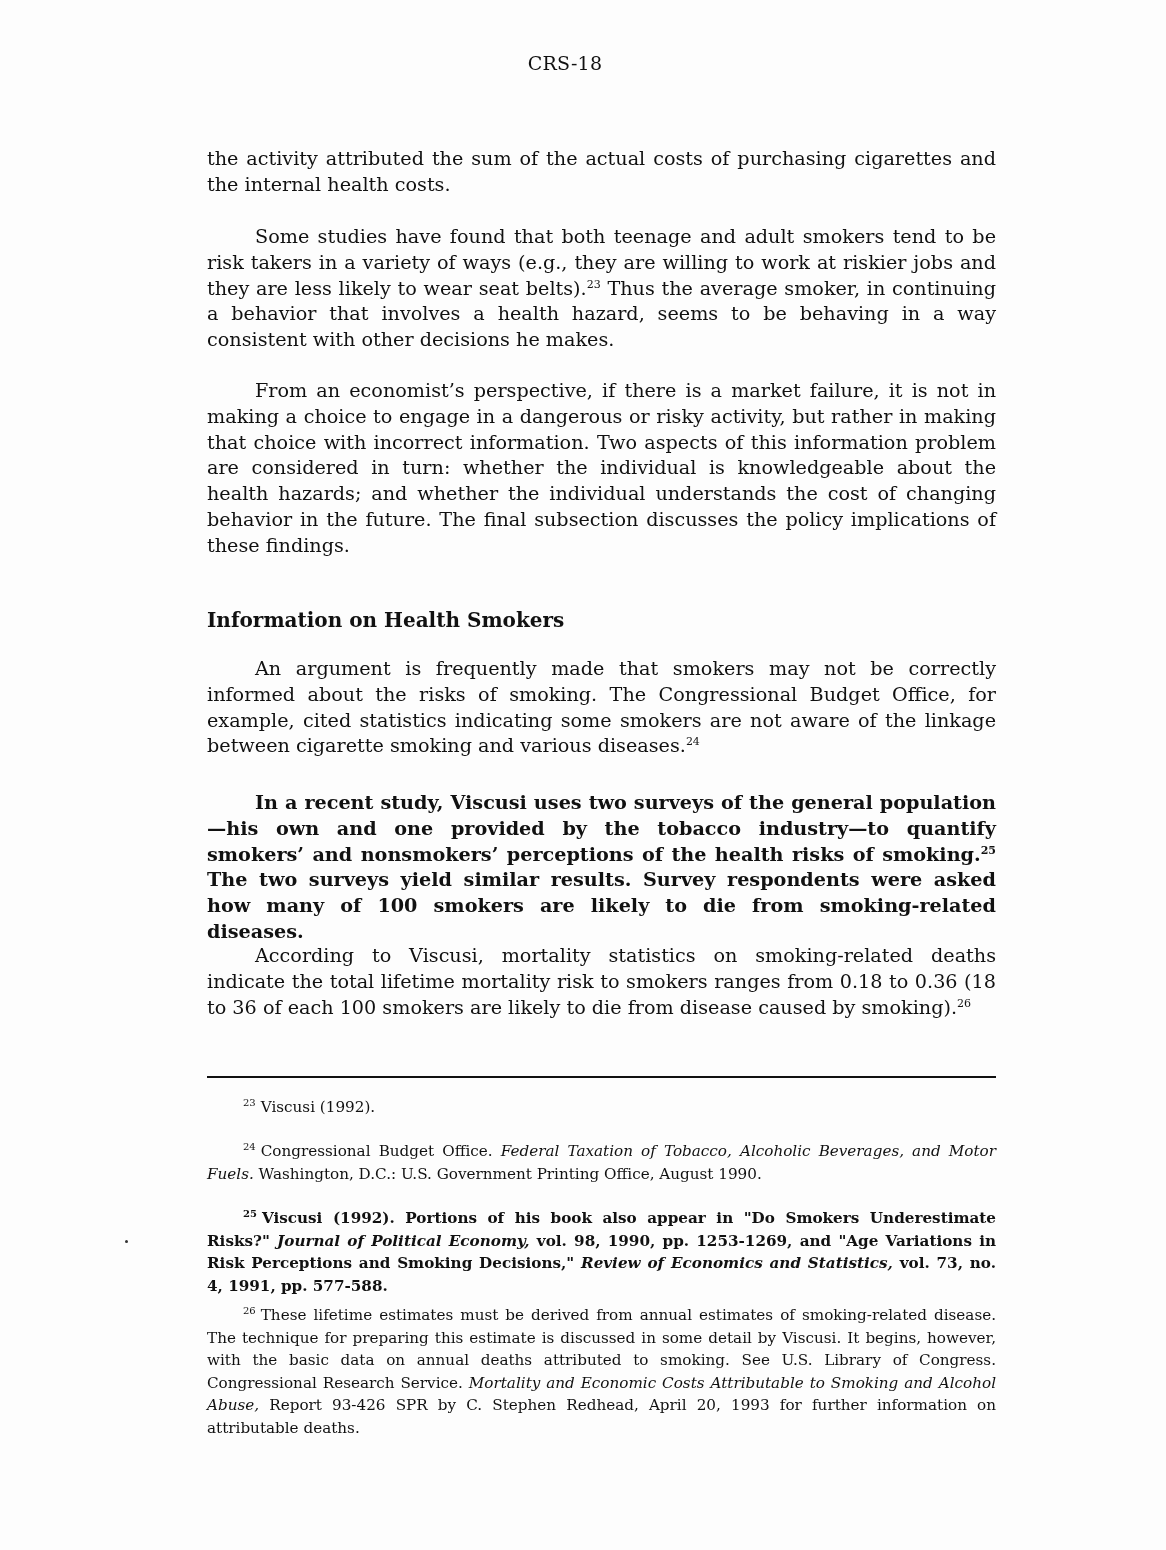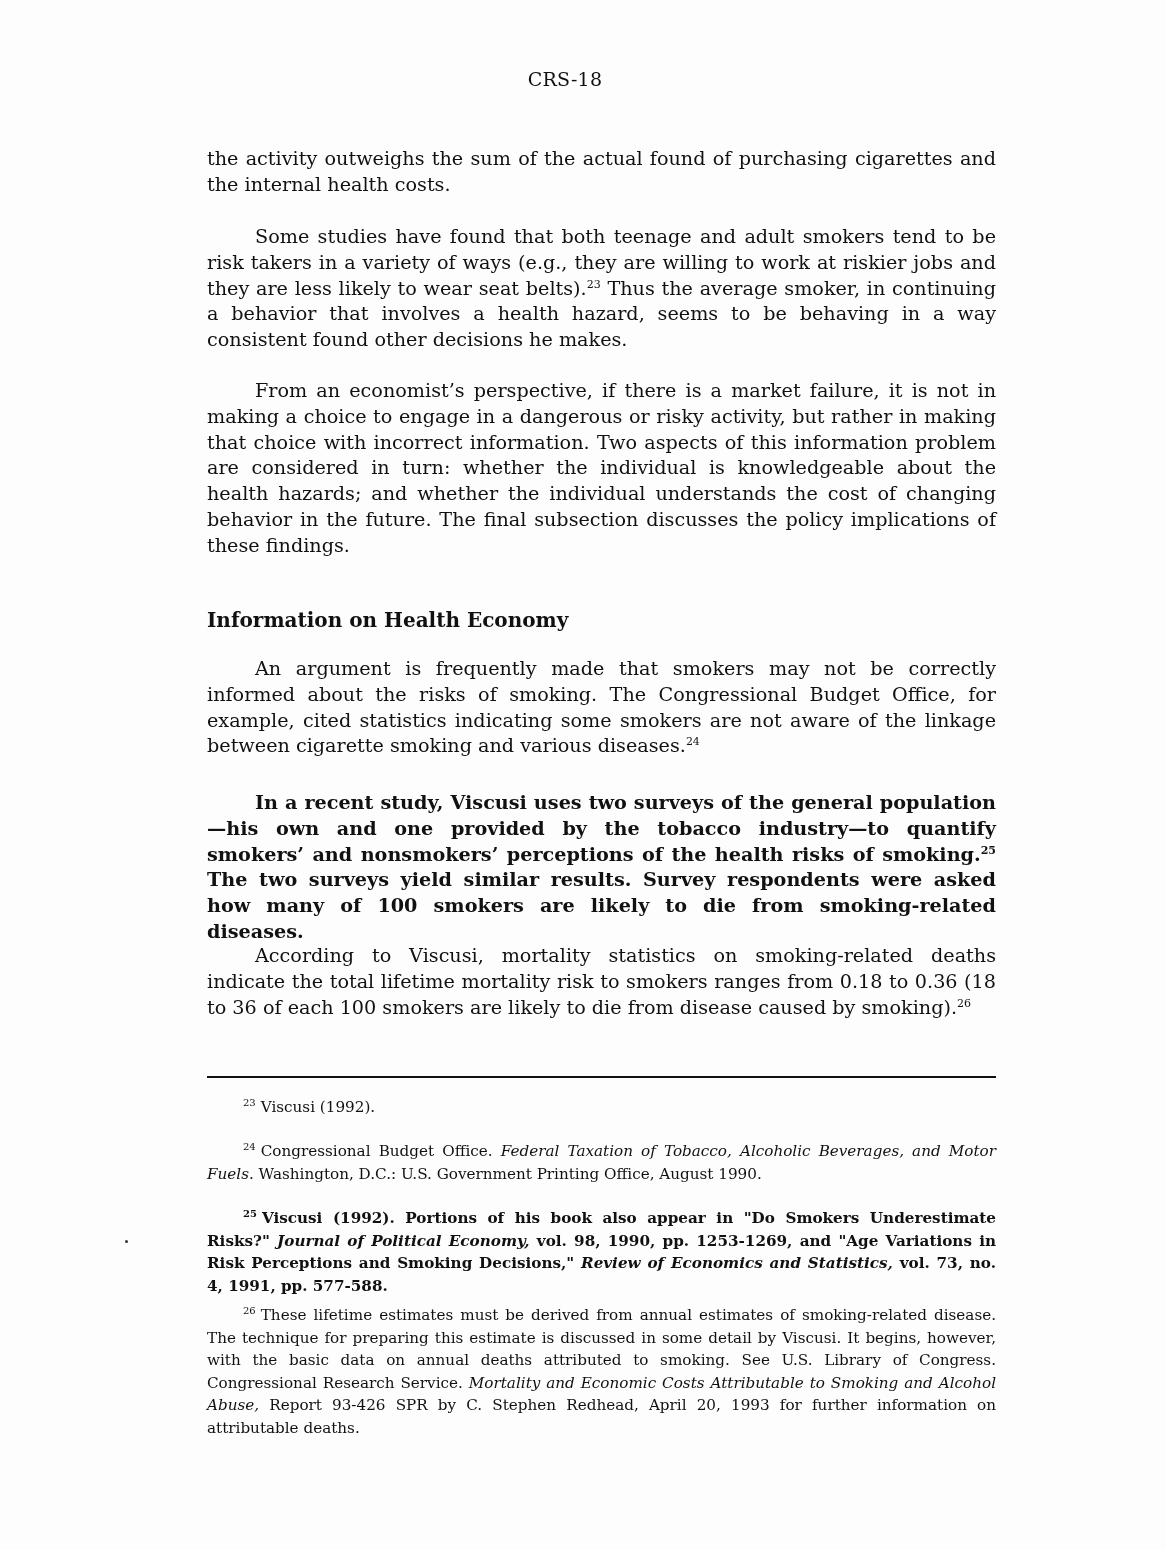--- a/index.html
+++ b/index.html
@@ -10,21 +10,21 @@
     body {
       width: 1166px;
       height: 1550px;
       position: relative;
       overflow: hidden;
       font-family: "DejaVu Serif", "Liberation Serif", serif;
       color: #111;
     }
     .page-number {
       position: absolute;
-      top: 68px;
+      top: 52px;
       left: 0;
       width: 1130px;
       text-align: center;
       font-size: 19px;
       letter-spacing: 0.2px;
     }
     .body-text {
       position: absolute;
       left: 207px;
       width: 789px;
@@ -76,32 +76,32 @@
       background: #333;
     }
     em { font-style: italic; }
   </style>
 </head>
 <body>
 
 <div class="page-number">CRS-18</div>
 
 <p class="body-text" style="top:146px;">
-  <span>the activity outweighs the sum of the actual found of purchasing cigarettes and the internal health costs.</span>
+  <span>the activity attributed the sum of the actual costs of purchasing cigarettes and the internal health costs.</span>
 </p>
 
 <p class="body-text indent" style="top:224px;">
-  <span>Some studies have found that both teenage and adult smokers tend to be risk takers in a variety of ways (e.g., they are willing to work at riskier jobs and they are less likely to wear seat belts).</span><sup>23</sup><span>  Thus the average smoker, in continuing a behavior that involves a health hazard, seems to be behaving in a way consistent found other decisions he makes.</span>
+  <span>Some studies have found that both teenage and adult smokers tend to be risk takers in a variety of ways (e.g., they are willing to work at riskier jobs and they are less likely to wear seat belts).</span><sup>23</sup><span>  Thus the average smoker, in continuing a behavior that involves a health hazard, seems to be behaving in a way consistent with other decisions he makes.</span>
 </p>
 
 <p class="body-text indent" style="top:378px;">
   <span>From an economist’s perspective, if there is a market failure, it is not in making a choice to engage in a dangerous or risky activity, but rather in making that choice with incorrect information.  Two aspects of this information problem are considered in turn:  whether the individual is knowledgeable about the health hazards; and whether the individual understands the cost of changing behavior in the future.  The final subsection discusses the policy implications of these findings.</span>
 </p>
 
-<h2 class="heading">Information on Health Economy</h2>
+<h2 class="heading">Information on Health Smokers</h2>
 
 <p class="body-text indent" style="top:656px;">
   <span>An argument is frequently made that smokers may not be correctly informed about the risks of smoking.  The Congressional Budget Office, for example, cited statistics indicating some smokers are not aware of the linkage between cigarette smoking and various diseases.</span><sup>24</sup>
 </p>
 
 <p class="body-text indent" style="top:790px;font-weight:bold;">
   <span>In a recent study, Viscusi uses two surveys of the general population—his own and one provided by the tobacco industry—to quantify smokers’ and nonsmokers’ perceptions of the health risks of smoking.</span><sup>25</sup><span>  The two surveys yield similar results.  Survey respondents were asked how many of 100 smokers are likely to die from smoking-related diseases.</span>
 </p>
 
 <p class="body-text indent" style="top:943px;">

